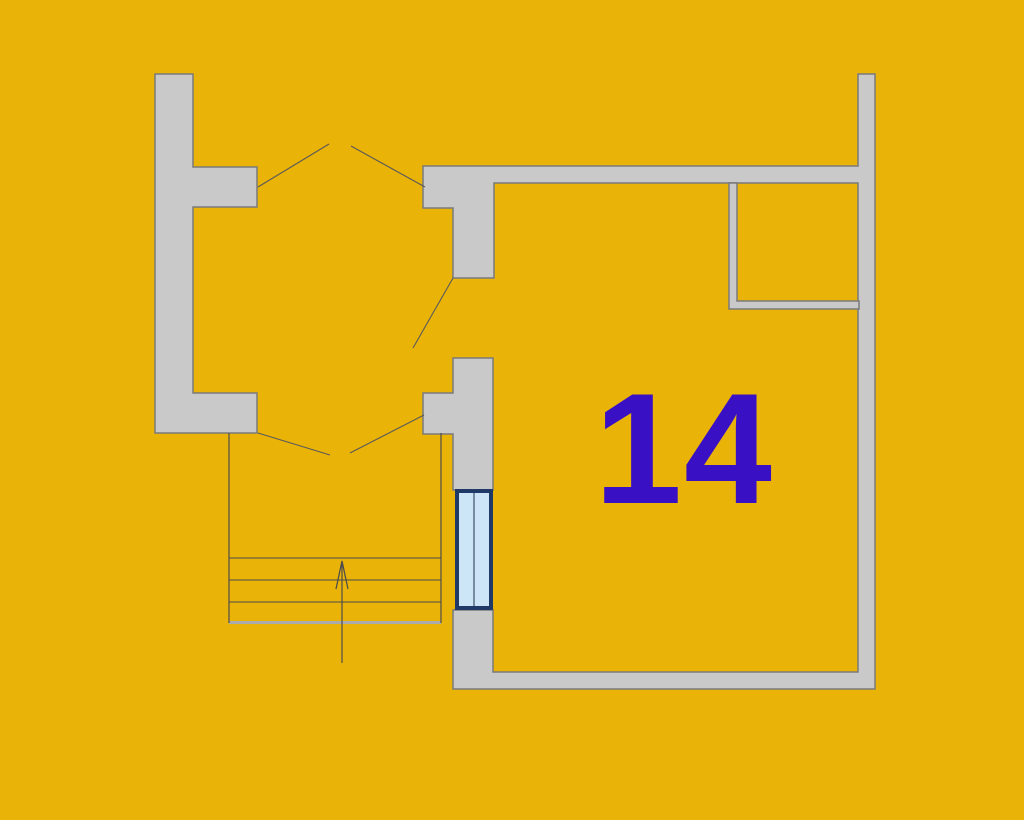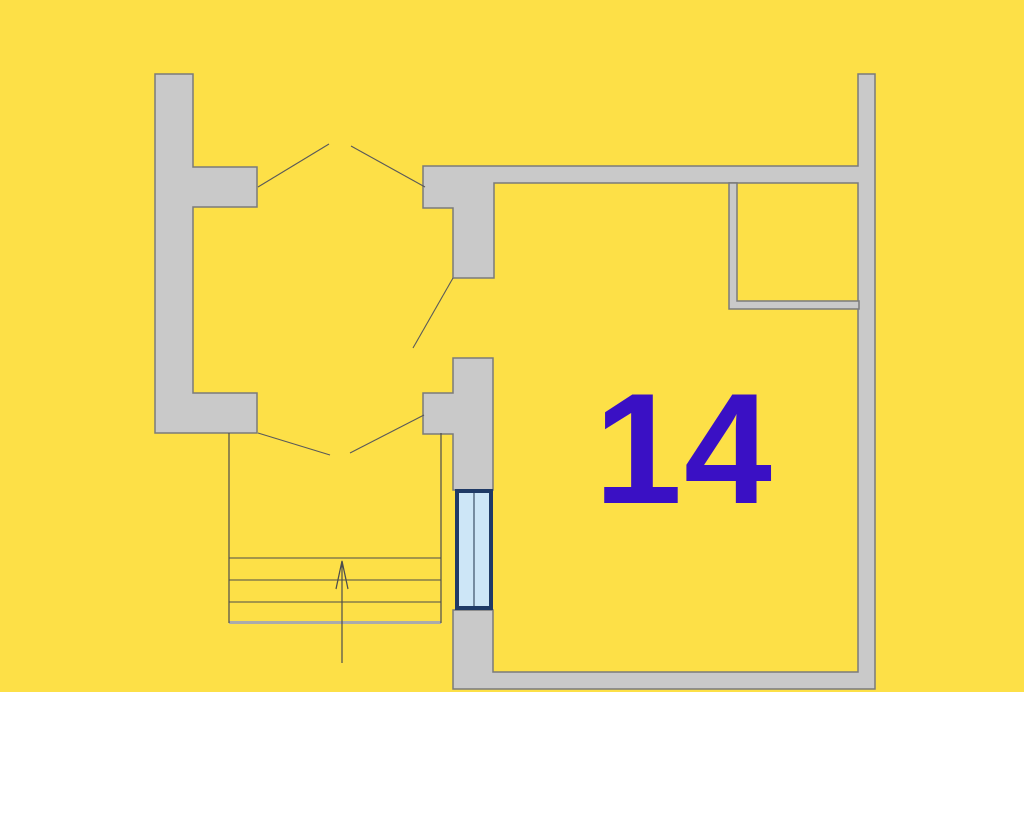--- a/index.html
+++ b/index.html
@@ -4,22 +4,22 @@
 <style>
   html, body {
     margin: 0;
     padding: 0;
     background: #ffffff;
     font-family: "Liberation Sans", sans-serif;
   }
   .frame {
     position: relative;
     width: 1024px;
-    height: 692px;
-    background: #fde047;
+    height: 820px;
+    background: #eab308;
     overflow: hidden;
   }
   .frame svg {
     position: absolute;
     inset: 0;
     display: block;
   }
   .wall {
     stroke: #7b7b7b;
     stroke-width: 1.5;

